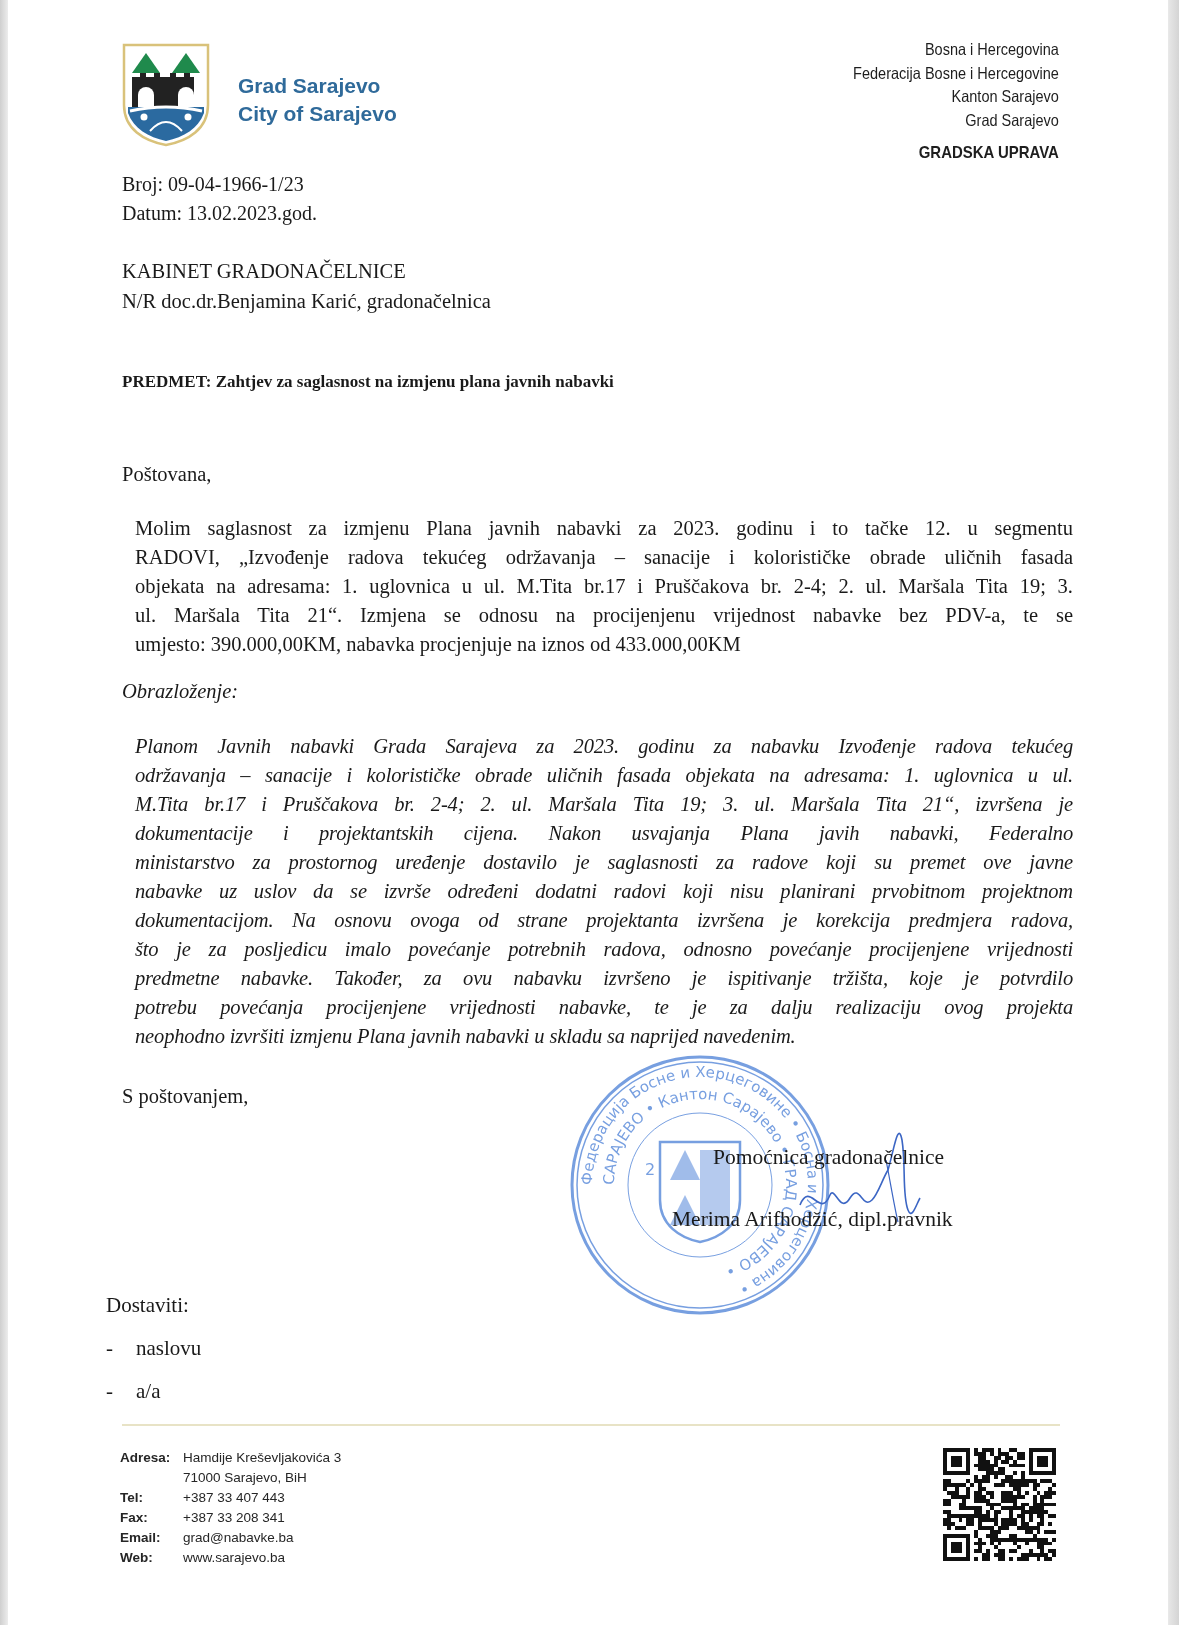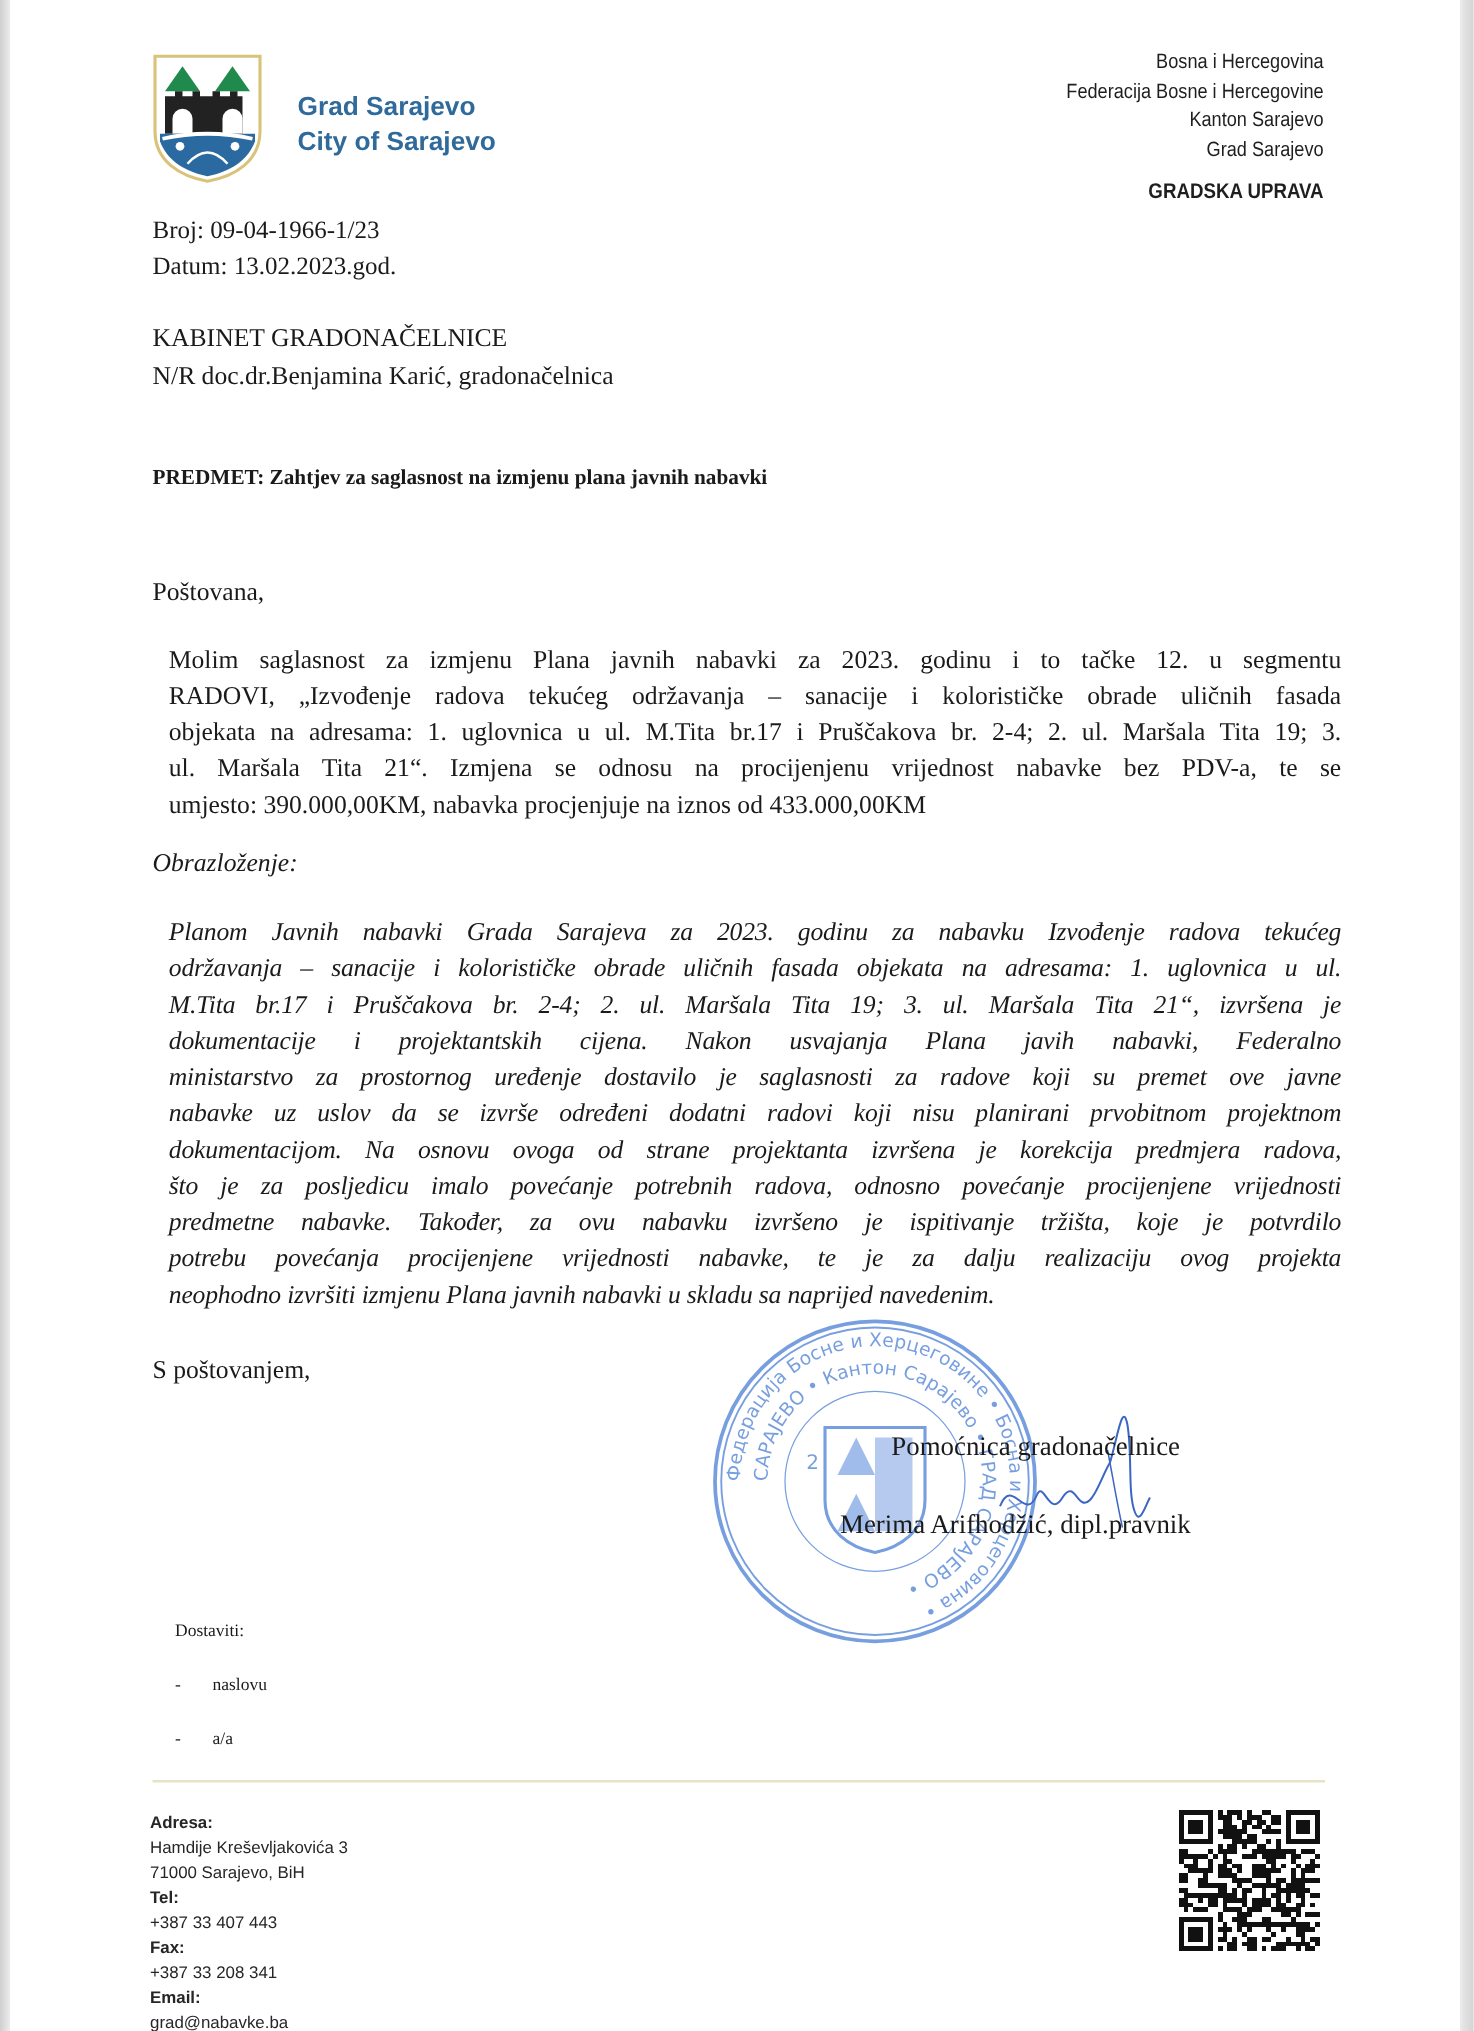--- a/index.html
+++ b/index.html
@@ -26,27 +26,27 @@
     .para1 { top: 514px; }
     .obraz { left: 122px; top: 680px; font-size: 20.5px; font-style: italic; }
     .para2 { top: 732px; font-style: italic; letter-spacing: -0.15px; }
     .line { display: block; text-align: justify; text-align-last: justify; white-space: nowrap; }
     .line.last { text-align-last: left; }
 
     .closing { left: 122px; top: 1085px; font-size: 20.5px; }
     .sig-title { left: 713px; top: 1145px; font-size: 21.5px; }
     .sig-name { left: 672px; top: 1207px; font-size: 21.5px; }
 
-    .dost { left: 140px; top: 1284px; font-size: 14px; line-height: 43px; }
+    .dost { left: 106px; top: 1284px; font-size: 21px; line-height: 43px; }
     .dost .item .dash { display: inline-block; width: 30px; }
 
     .divider { position: absolute; left: 122px; top: 1424px; width: 938px; height: 2px; background: #e8e3c6; }
 
     .footer { position: absolute; left: 120px; top: 1448px; font-family: "Liberation Sans", sans-serif; font-size: 13.5px; line-height: 20px; color: #262626; }
-    .footer .row { display: flex; flex-direction: column; }
+    .footer .row { display: flex; }
     .footer .lbl { width: 63px; font-weight: bold; }
 
     .stamp { position: absolute; left: 565px; top: 1050px; width: 270px; height: 270px; opacity: 0.75; }
     .signature { position: absolute; left: 790px; top: 1110px; width: 140px; height: 120px; }
     .qr { position: absolute; left: 943px; top: 1448px; width: 113px; height: 113px; }
   </style>
 </head>
 <body>
 
 <div class="edge-left"></div>

